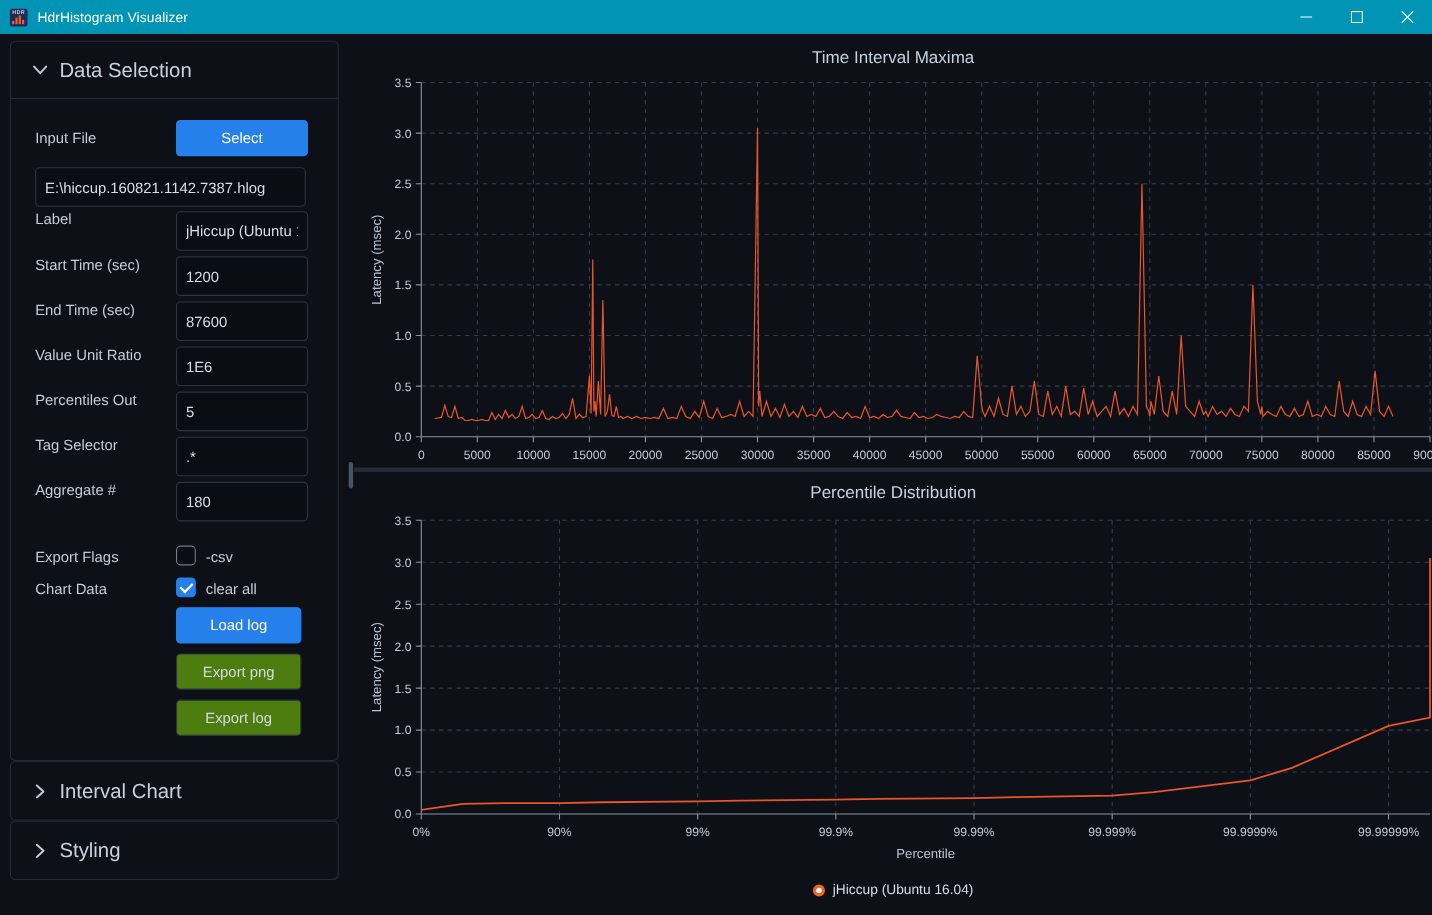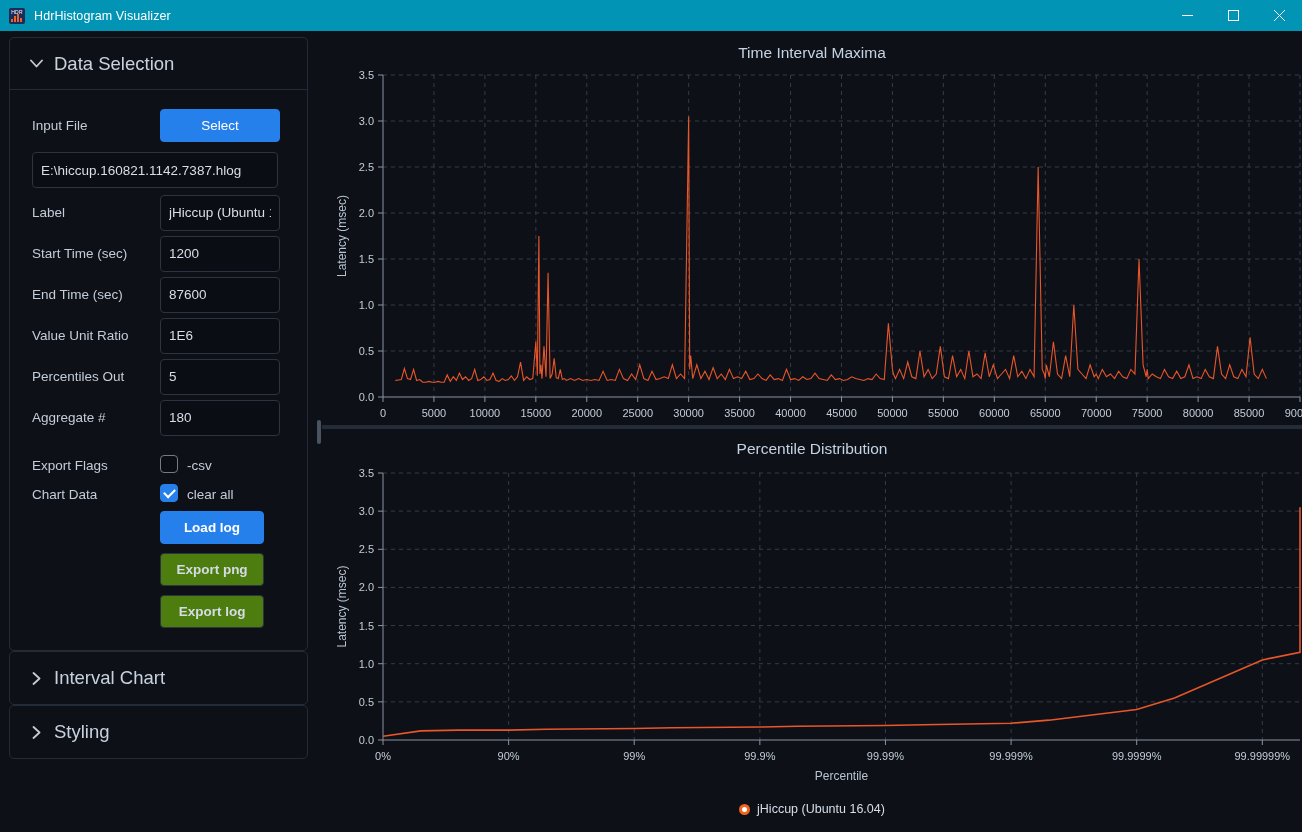--- a/index.html
+++ b/index.html
@@ -54,42 +54,42 @@
   .panel.collapsed .panel-header { border-bottom: none; }
   .panel-header .chev {
     width: 16px; color: #c5ccd6; font-size: 15px; line-height: 1;
     display: inline-flex; align-items: center; justify-content: center; margin-right: 10px;
   }
   .panel-header .ptitle { color: #c8d2de; font-size: 18.5px; font-weight: 400; }
 
   .panel-body { padding: 12px 0 22px 0; }
 
   .row {
-    display: flex; align-items: center; height: 41px; padding-left: 22px;
+    display: flex; height: 41px; padding-left: 22px;
   }
   .row .lbl { color: #c3ccd8; font-size: 13.5px; width: 128px; flex: none; }
 
   input.field {
     width: 120px; height: 32px; background: #0a0d13;
     border: 1px solid #2b3440; border-radius: 4px;
     color: #d8dee8; font-size: 13.5px; padding: 17px 8px;
     font-family: "Liberation Sans", sans-serif; outline: none;
   }
   input.field.wide { width: 246px; }
   #file-row { height: 46px; padding-left: 22px; align-items: center; }
   #file-path-row { padding-left: 22px; height: 44px; display: flex; align-items: center; }
 
   .btn {
     height: 33px; width: 120px; border-radius: 4px; border: 1px solid transparent;
     font-size: 13.5px; font-family: "Liberation Sans", sans-serif;
     display: flex; align-items: center; justify-content: center;
   }
   .btn-primary { background: #2680eb; color: #ffffff; border-color: #2680eb; }
   .btn-outline { background: #4d7c0f; color: #d5dce6; border: 1px solid #2b3440; }
-  .btn-wide { width: 104px; font-weight: bold; }
+  .btn-wide { width: 114px; }
 
   .chk-row { display: flex; align-items: flex-end; height: 29px; padding-left: 22px; }
   .chk-row .lbl { color: #c3ccd8; font-size: 13.5px; width: 128px; flex: none; }
   .chkbox {
     width: 18px; height: 18px; border-radius: 4px; flex: none;
     border: 1px solid #717b89; background: #0a0d13;
     display: flex; align-items: center; justify-content: center;
   }
   .chkbox.checked { background: #2680eb; border-color: #2680eb; }
   .chkbox.checked::after {
@@ -215,20 +215,24 @@
         <span class="lbl">End Time (sec)</span>
         <input class="field" value="87600" style="">
       </div>
       <div class="row">
         <span class="lbl">Value Unit Ratio</span>
         <input class="field" value="1E6" style="">
       </div>
       <div class="row">
         <span class="lbl">Percentiles Out</span>
         <input class="field" value="5" style="">
+      </div>
+      <div class="row">
+        <span class="lbl">Tag Selector</span>
+        <input class="field" value=".*" style="">
       </div>
       <div class="row">
         <span class="lbl">Aggregate #</span>
         <input class="field" value="180" style="">
       </div>
 
       <div class="chk-row" style="margin-top:6px">
         <span class="lbl">Export Flags</span>
         <span class="chkbox"></span>
         <span class="chk-label">-csv</span>

